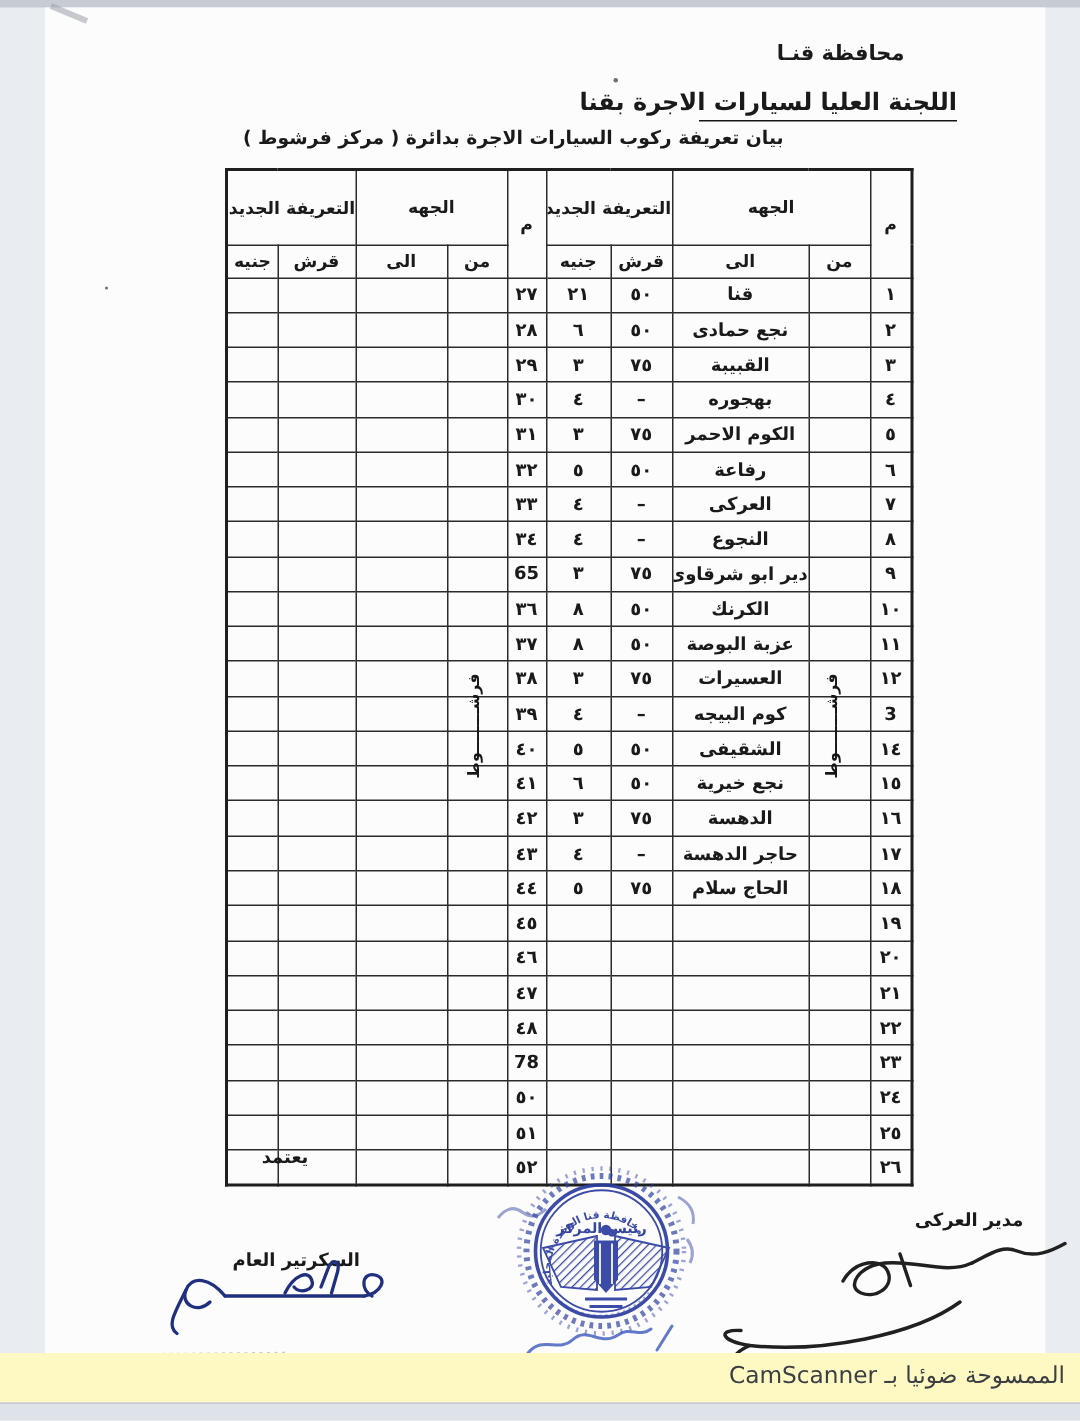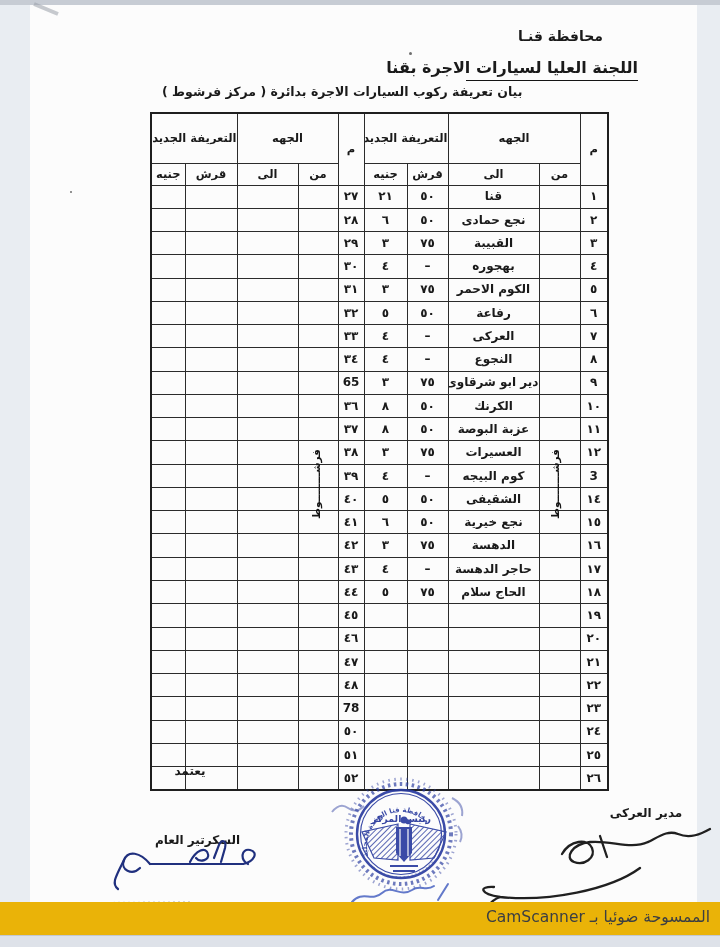--- a/index.html
+++ b/index.html
@@ -40,21 +40,21 @@
   
   #approve-label{left:150px;top:764px;width:80px;text-align:center;font-weight:bold;font-size:12px;direction:rtl;}
   #secretary-label{left:140px;top:833px;width:100px;font-weight:bold;font-size:12px;direction:rtl;white-space:nowrap;}
   #manager-label{left:606px;top:806px;width:80px;text-align:center;font-weight:bold;font-size:12px;direction:rtl;white-space:nowrap;}
   
   #ink-overlay{left:0;top:0;width:720px;height:947px;pointer-events:none;}
   
   .stamp-arc{font-size:7px;font-weight:bold;fill:#2b3da0;letter-spacing:.6px;}
   .stamp-title{font-size:9.5px;font-weight:bold;fill:#25359a;}
   
-  #camscanner-bar{left:0;top:902px;width:720px;height:33px;background:#eab308;}
+  #camscanner-bar{left:0;top:902px;width:720px;height:33px;background:#fef9c3;}
   #camscanner-text{position:absolute;right:10px;top:6px;font-size:15.5px;color:#3b3e43;direction:rtl;white-space:nowrap;}
   #bottom-strip{left:0;top:935px;width:720px;height:12px;background:#dee2e9;border-top:1px solid #c3c8d1;}
   .speck{background:#6f6f6f;border-radius:50%;}
 </style>
 </head>
 <body data-name="scanned-document-page">
 
 <div class="abs" id="top-strip" data-name="scan-edge-strip"></div>
 <div class="abs" id="paper" data-name="paper-sheet"></div>
 

